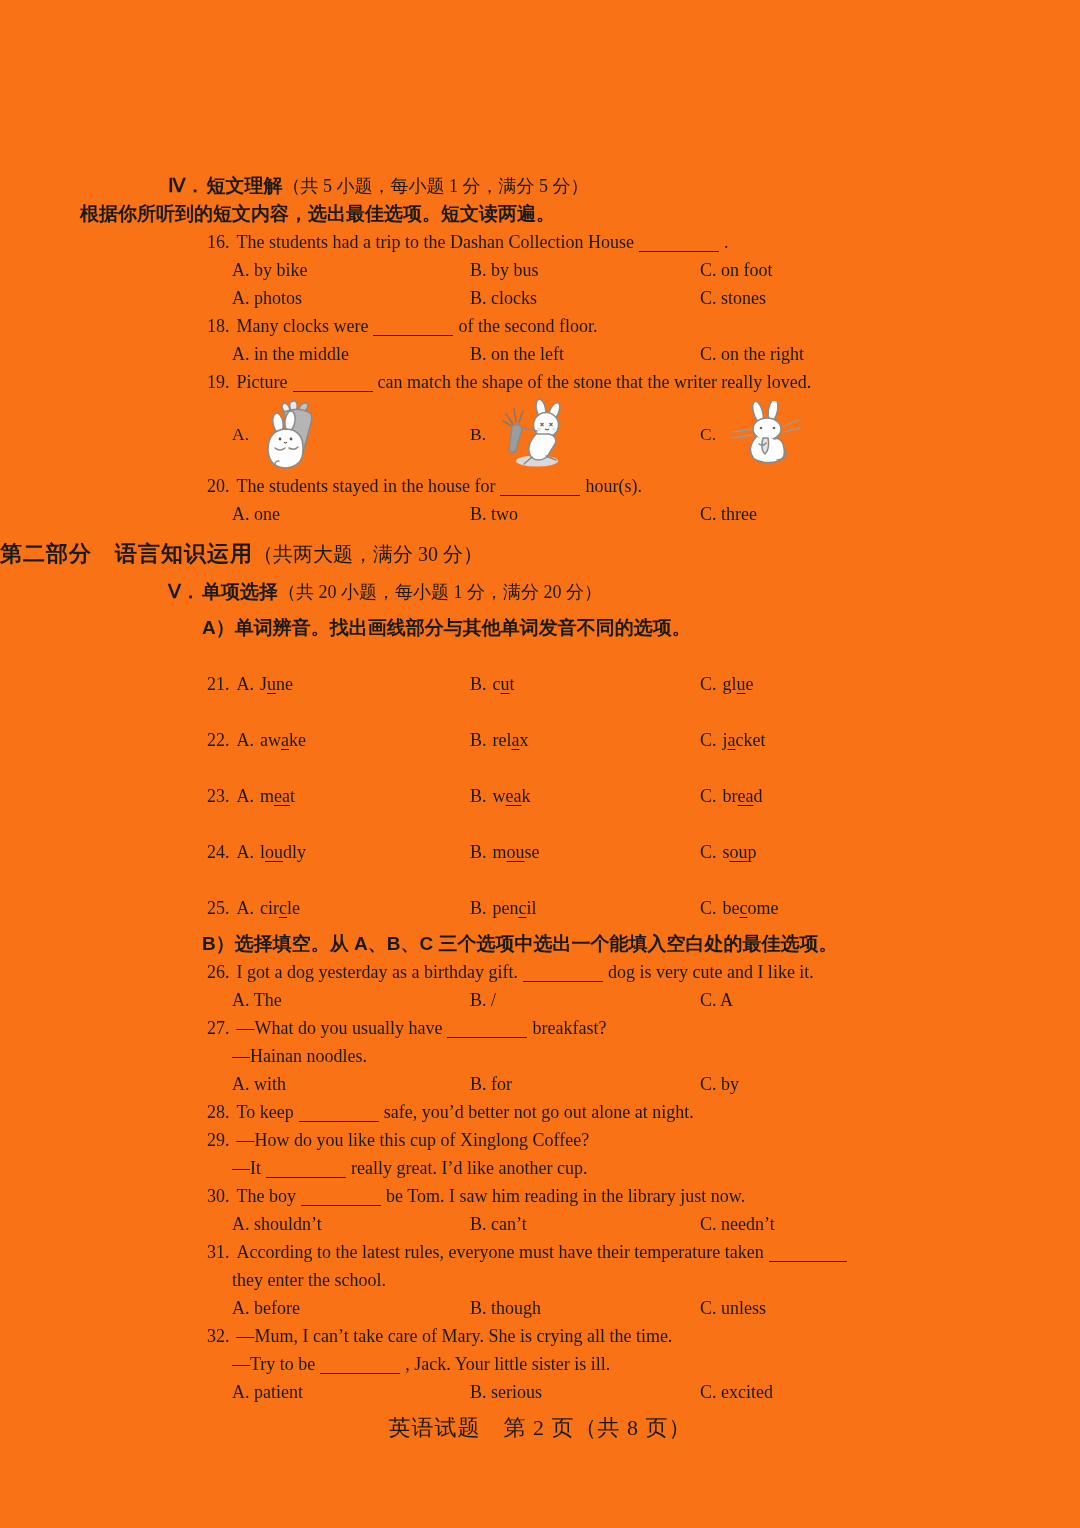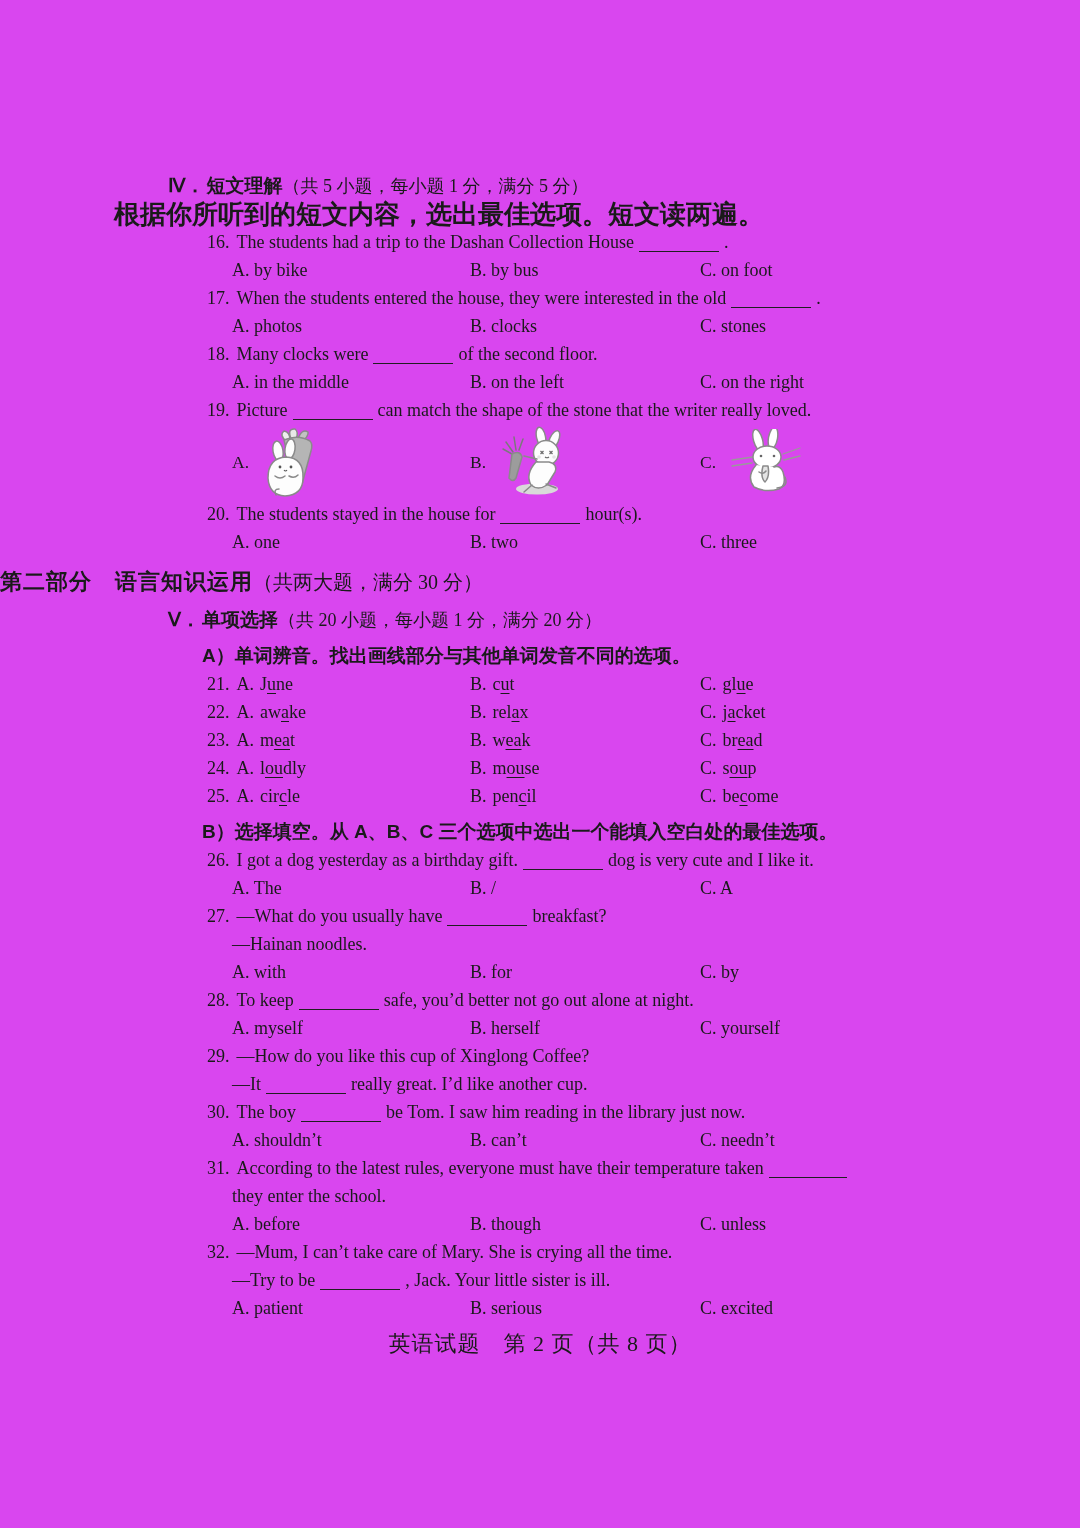--- a/index.html
+++ b/index.html
@@ -1,44 +1,44 @@
 <!DOCTYPE html>
 <html><head>
 <meta charset="utf-8">
 <style>
   html,body { margin:0; padding:0; background:#ffffff; }
   .page {
     position:relative;
     width:1080px; height:1528px;
-    background:#d946ef;
+    background:#f97316;
     color:#1a1a1a;
     overflow:hidden;
     font-family:"Liberation Serif", serif;
   }
   .content { padding-top:172px; }
   .line { line-height:28px; font-size:18px; white-space:nowrap; }
 
   
   .heiti { font-family:"Liberation Sans", sans-serif; font-weight:700; }
   
   .kaiti { font-family:"Liberation Serif", serif; font-weight:400; }
 
   .sec-heading { margin-left:168px; font-size:19px; }
   .sec-heading .hnum { font-weight:700; margin-right:2px; }
   .sec-heading .meta { font-size:18px; }
 
-  .instruction { margin-left:114px; font-size:26px; }
+  .instruction { margin-left:80px; font-size:19px; }
   .partline    { margin-left:202px; font-size:19px;margin-top:8px; }
 
   .q    { margin-left:207px; }
   .cont { margin-left:232px; }
   .qnum { margin-right:7px; }
 
   .opts { margin-left:232px; display:grid; grid-template-columns:238px 230px auto; }
-  .ph-row { margin-left:207px; display:grid; grid-template-columns:263px 230px auto; }
+  .ph-row { margin-left:207px; display:grid; grid-template-columns:263px 230px auto;margin-top:28px; }
   .optlab { margin-right:6px; }
 
   .blank {
     display:inline-block;
     width:80px; height:1px;
     border-bottom:1.6px solid #1f1f1f;
     vertical-align:-4px;
     margin:0 5px;
   }
   .blank.endline { width:78px; }
@@ -65,21 +65,20 @@
   <div class="line sec-heading"><span class="hnum">Ⅳ．</span><span class="heiti">短文理解</span><span class="meta kaiti">（共 5 小题，每小题 1 分，满分 5 分）</span></div>
   <div class="line instruction heiti">根据你所听到的短文内容，选出最佳选项。短文读两遍。</div>
 
   <div class="line q"><span class="qnum">16.</span><span>The students had a trip to the Dashan Collection House</span><span class="blank"></span><span>.</span></div>
   <div class="line opts">
         <span>A. by bike</span>
         <span>B. by bus</span>
         <span>C. on foot</span>
       </div>
 
-  <div class="line q"><span class="qnum">17.</span><span>When the students entered the house, they were interested in the old</span><span class="blank"></span><span>.</span></div>
   <div class="line opts">
         <span>A. photos</span>
         <span>B. clocks</span>
         <span>C. stones</span>
       </div>
 
   <div class="line q"><span class="qnum">18.</span><span>Many clocks were</span><span class="blank"></span><span>of the second floor.</span></div>
   <div class="line opts">
         <span>A. in the middle</span>
         <span>B. on the left</span>
@@ -205,25 +204,20 @@
 
   <div class="line q"><span class="qnum">27.</span><span>—What do you usually have</span><span class="blank"></span><span>breakfast?</span></div>
   <div class="line cont">—Hainan noodles.</div>
   <div class="line opts">
         <span>A. with</span>
         <span>B. for</span>
         <span>C. by</span>
       </div>
 
   <div class="line q"><span class="qnum">28.</span><span>To keep</span><span class="blank"></span><span>safe, you’d better not go out alone at night.</span></div>
-  <div class="line opts">
-        <span>A. myself</span>
-        <span>B. herself</span>
-        <span>C. yourself</span>
-      </div>
 
   <div class="line q"><span class="qnum">29.</span><span>—How do you like this cup of Xinglong Coffee?</span></div>
   <div class="line cont"><span>—It</span><span class="blank"></span><span>really great. I’d like another cup.</span></div>
 
   <div class="line q"><span class="qnum">30.</span><span>The boy</span><span class="blank"></span><span>be Tom. I saw him reading in the library just now.</span></div>
   <div class="line opts">
         <span>A. shouldn’t</span>
         <span>B. can’t</span>
         <span>C. needn’t</span>
       </div>

